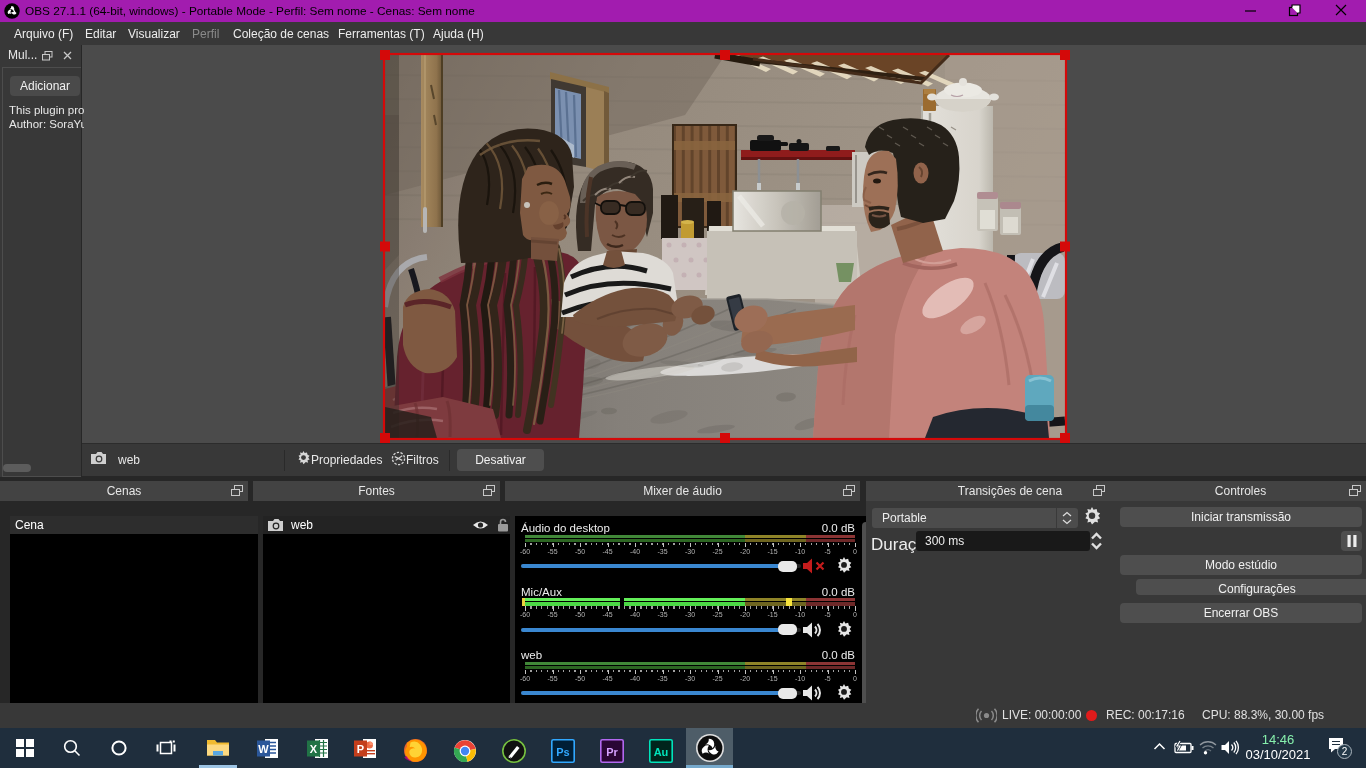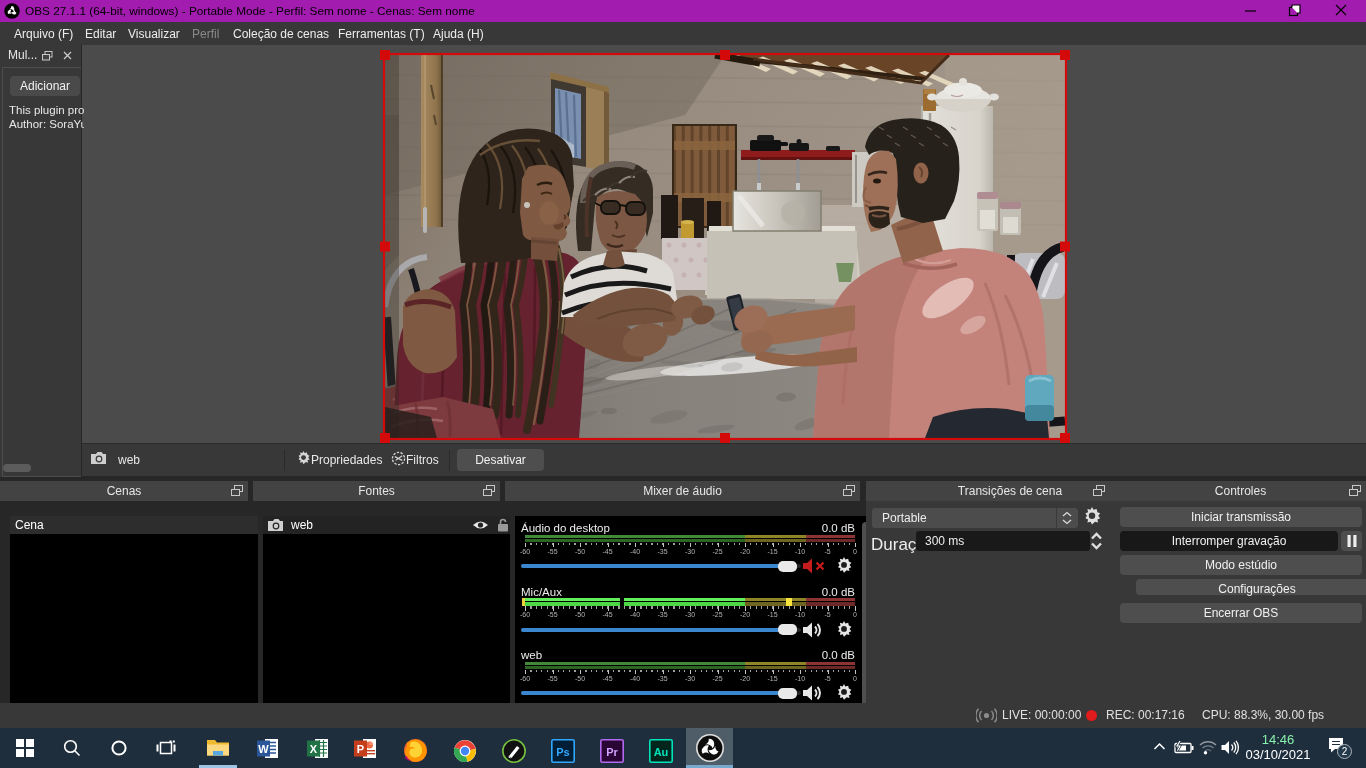--- a/index.html
+++ b/index.html
@@ -656,21 +656,20 @@
 </div>
 
 <div class="panel" id="pcontroles" style="left:1115px;width:251px;height:267px">
   <div class="ptitle">Controles</div>
   <svg class="dockico" style="left:234px" viewBox="0 0 12 11">
     <rect x="3.5" y="0.5" width="8" height="6" fill="none" stroke="#c8c8c8"></rect>
     <rect x="0.5" y="4.5" width="8" height="6" fill="#434343" stroke="#c8c8c8"></rect>
   </svg>
   <div class="pbody2">
     <div class="btn" style="left:5px;top:6px;width:242px;height:20px;line-height:20px">Iniciar transmissão</div>
-    <div class="btn" style="left:5px;top:30px;width:218px;height:20px;line-height:20px;background:#181818">Interromper gravação</div>
     <div class="btn" style="left:226px;top:30px;width:21px;height:20px">
       <svg width="12" height="12" style="margin-top:4px" viewBox="0 0 12 12">
         <rect x="1.5" y="0" width="3.2" height="12" fill="#ececec"></rect>
         <rect x="7.3" y="0" width="3.2" height="12" fill="#ececec"></rect>
       </svg>
     </div>
     <div class="btn" style="left:5px;top:54px;width:242px;height:20px;line-height:20px">Modo estúdio</div>
     <div class="btn" style="left:21px;top:78px;width:242px;height:16px;line-height:20px">Configurações</div>
     <div class="btn" style="left:5px;top:102px;width:242px;height:20px;line-height:20px">Encerrar OBS</div>
   </div>

